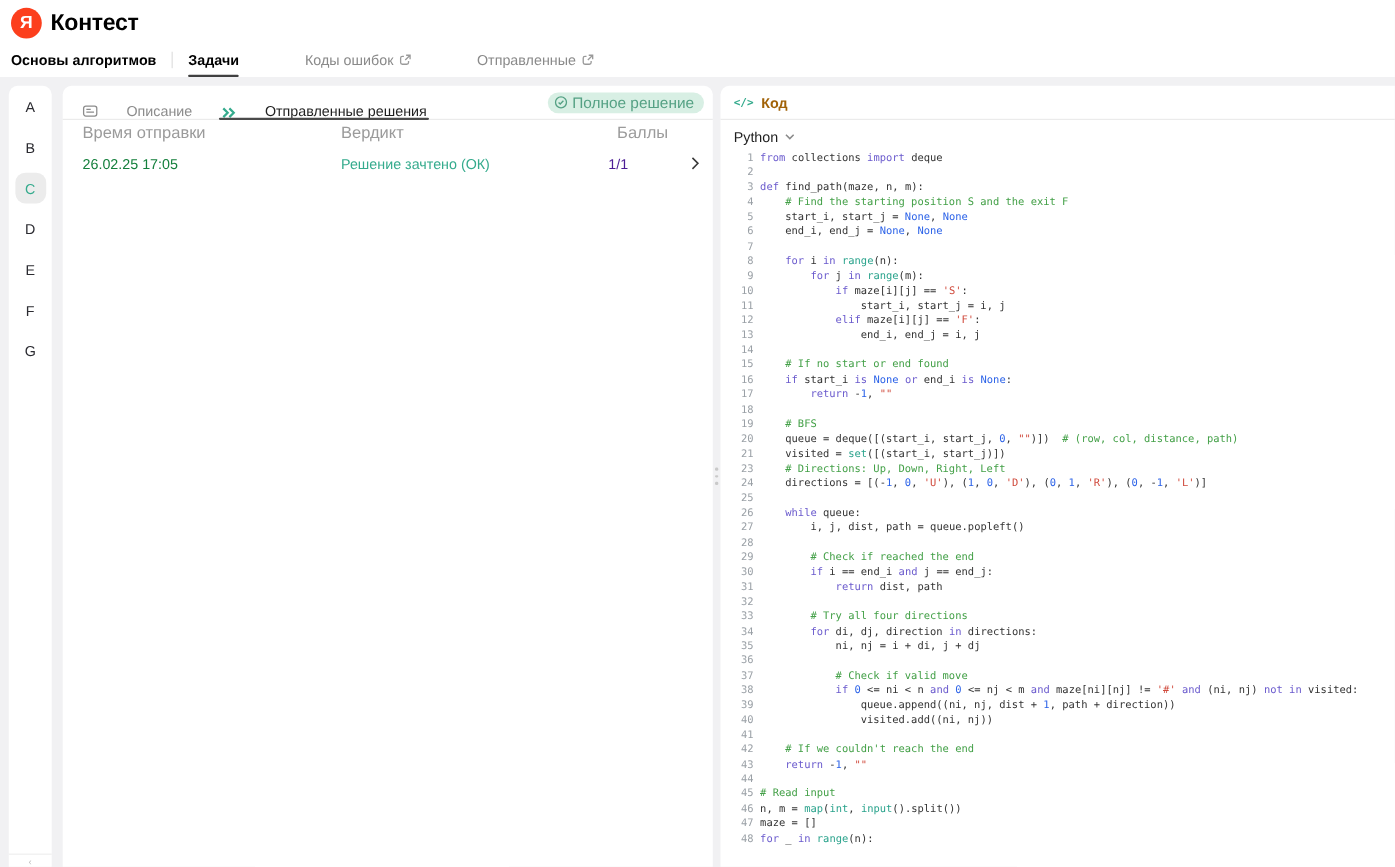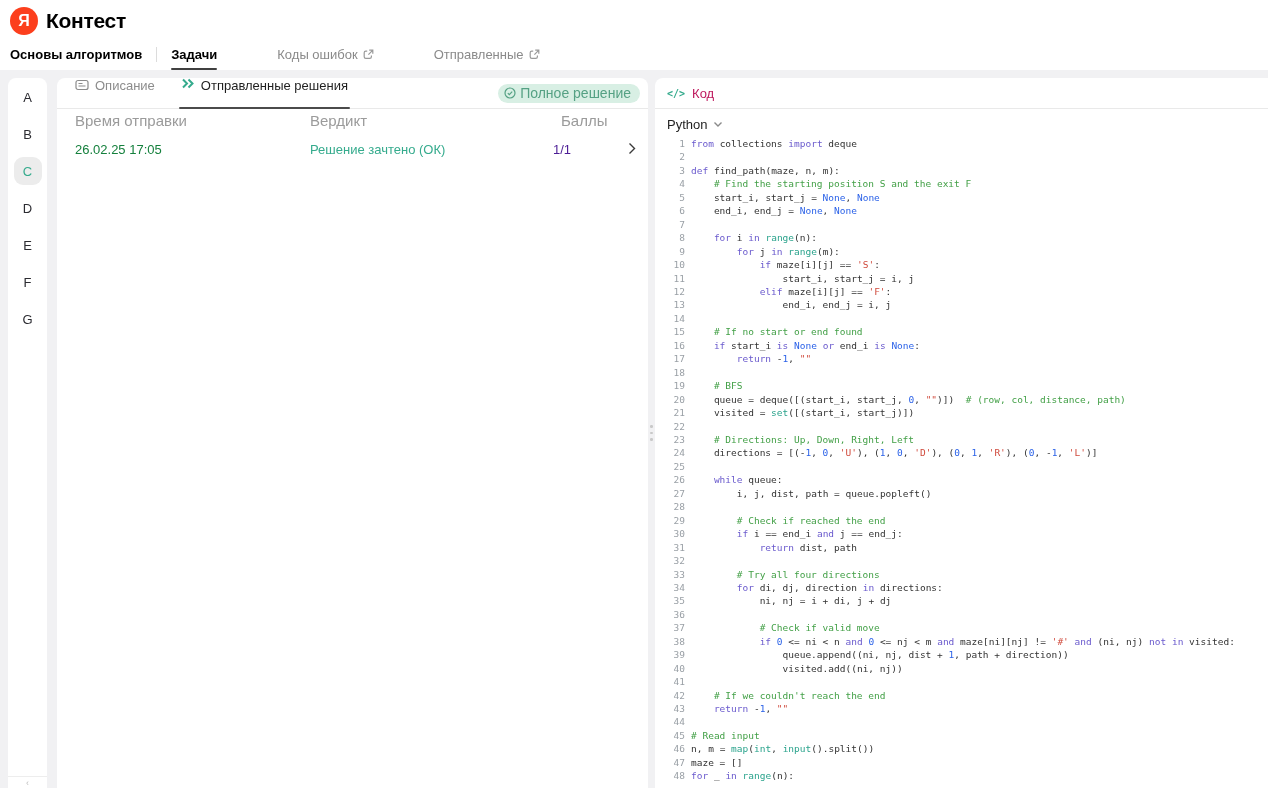--- a/index.html
+++ b/index.html
@@ -24,21 +24,21 @@
   .problems{left:8px;width:39px;border-radius:8px 8px 0 0;}
   .prob{width:28px;height:28px;margin:0 auto 9px;display:flex;align-items:center;justify-content:center;
     font-size:13px;color:#2b2b31;border-radius:9px;cursor:pointer;}
   .prob:first-child{margin-top:5px;}
   .prob.selected{background:#ececec;color:var(--accent,#35ab8d);}
   .side-foot{position:absolute;bottom:0;left:0;right:0;height:11px;border-top:1px solid #ededed;
     display:flex;align-items:center;justify-content:center;color:#bdbdbd;font-size:9px;cursor:pointer;}
   
   .subs{left:57px;width:591px;border-radius:8px 8px 0 0;}
   .tabbar{height:30px;border-bottom:1px solid #e9e9e9;display:flex;align-items:center;padding:0 8px 0 18px;}
-  .tab{position:relative;height:30px;display:flex;align-items:flex-start;font-size:13px;color:#8c8c8c;cursor:pointer;margin-right:26px;}
+  .tab{position:relative;height:30px;display:flex;align-items:flex-end;font-size:13px;color:#8c8c8c;cursor:pointer;margin-right:26px;gap:20px;}
   .tab .tab-ic{display:inline-flex;margin-right:6px;}
   .tab.active{color:#1f1f1f;}
   .tab.active::after{content:"";position:absolute;left:-2px;right:-2px;bottom:-1px;height:2.5px;background:#4b4b4b;border-radius:2px;}
   .tab-spacer{flex:1;}
   .badge{height:19px;padding:0 9px 0 6px;border-radius:10px;background:var(--badge-bg,#d8efe4);
     color:var(--badge-text,#55a184);font-size:14px;display:flex;align-items:center;gap:4px;}
   .table-head{position:absolute;top:34px;left:0;right:0;height:16px;font-size:15px;color:#9b9b9b;}
   .table-head span{position:absolute;top:0;}
   .sub-row{position:absolute;top:58px;left:0;right:0;height:30px;font-size:13px;cursor:pointer;}
   .sub-row span{position:absolute;top:6px;}
@@ -48,21 +48,21 @@
   .row-chev{position:absolute;right:12px;top:8px;display:inline-flex;}
   
   .resizer{position:absolute;left:648px;width:7px;top:8px;bottom:0;display:flex;flex-direction:column;
     align-items:center;justify-content:flex-start;cursor:col-resize;}
   .resizer .dots{margin-top:347px;display:flex;flex-direction:column;gap:4px;}
   .resizer .dots i{width:2.5px;height:2.5px;border-radius:50%;background:#c9c9c9;}
   
   .codep{left:655px;right:0;border-radius:8px 0 0 0;}
   .code-head{height:30px;border-bottom:1px solid #e9e9e9;display:flex;align-items:center;padding-left:12px;}
   .code-ic{font-family:"DejaVu Sans Mono",monospace;font-size:10px;font-weight:700;color:var(--accent,#35ab8d);margin-right:7px;}
-  .code-title{font-size:13px;color:#be185d;font-weight:400;}
+  .code-title{font-size:13px;color:#a16207;font-weight:700;}
   .lang-row{position:absolute;top:39px;left:12px;display:flex;align-items:center;font-size:13px;color:#1f1f1f;cursor:pointer;}
   .lang-row .chev-d{margin-left:6px;display:inline-flex;}
   .code-wrap{position:absolute;top:59px;left:0;right:0;bottom:0;overflow:hidden;
     font-family:"DejaVu Sans Mono",monospace;font-size:9.5px;line-height:13.45px;color:var(--syn-text,#333);}
   .cl{display:flex;white-space:pre;}
   .ln{flex:none;width:30px;text-align:right;color:var(--syn-linenum,#9aa0a6);user-select:none;}
   .lc{margin-left:6px;white-space:pre;}
   .ind{display:inline-block;width:4ch;box-shadow:inset 1px 0 0 #ececec;}
   .tk-kw{color:var(--syn-kw,#6a5acd);}
   .tk-bi{color:var(--syn-builtin,#2aa38c);}
@@ -210,21 +210,20 @@
         <div class="cl"><span class="ln">12</span><span class="lc"><span class="ind"></span><span class="ind"></span><span class="ind"></span><span class="tk-kw">elif</span><span class="tk-pl"> </span><span class="tk-pl">maze</span><span class="tk-pl">[</span><span class="tk-pl">i</span><span class="tk-pl">][</span><span class="tk-pl">j</span><span class="tk-pl">] == </span><span class="tk-str">'F'</span><span class="tk-pl">:</span></span></div>
         <div class="cl"><span class="ln">13</span><span class="lc"><span class="ind"></span><span class="ind"></span><span class="ind"></span><span class="ind"></span><span class="tk-pl">end_i</span><span class="tk-pl">, </span><span class="tk-pl">end_j</span><span class="tk-pl"> = </span><span class="tk-pl">i</span><span class="tk-pl">, </span><span class="tk-pl">j</span></span></div>
         <div class="cl"><span class="ln">14</span><span class="lc">&nbsp;</span></div>
         <div class="cl"><span class="ln">15</span><span class="lc"><span class="ind"></span><span class="tk-com"># If no start or end found</span></span></div>
         <div class="cl"><span class="ln">16</span><span class="lc"><span class="ind"></span><span class="tk-kw">if</span><span class="tk-pl"> </span><span class="tk-pl">start_i</span><span class="tk-pl"> </span><span class="tk-kw">is</span><span class="tk-pl"> </span><span class="tk-num">None</span><span class="tk-pl"> </span><span class="tk-kw">or</span><span class="tk-pl"> </span><span class="tk-pl">end_i</span><span class="tk-pl"> </span><span class="tk-kw">is</span><span class="tk-pl"> </span><span class="tk-num">None</span><span class="tk-pl">:</span></span></div>
         <div class="cl"><span class="ln">17</span><span class="lc"><span class="ind"></span><span class="ind"></span><span class="tk-kw">return</span><span class="tk-pl"> -</span><span class="tk-num">1</span><span class="tk-pl">, </span><span class="tk-str">""</span></span></div>
         <div class="cl"><span class="ln">18</span><span class="lc">&nbsp;</span></div>
         <div class="cl"><span class="ln">19</span><span class="lc"><span class="ind"></span><span class="tk-com"># BFS</span></span></div>
         <div class="cl"><span class="ln">20</span><span class="lc"><span class="ind"></span><span class="tk-pl">queue</span><span class="tk-pl"> = </span><span class="tk-pl">deque</span><span class="tk-pl">([(</span><span class="tk-pl">start_i</span><span class="tk-pl">, </span><span class="tk-pl">start_j</span><span class="tk-pl">, </span><span class="tk-num">0</span><span class="tk-pl">, </span><span class="tk-str">""</span><span class="tk-pl">)])  </span><span class="tk-com"># (row, col, distance, path)</span></span></div>
         <div class="cl"><span class="ln">21</span><span class="lc"><span class="ind"></span><span class="tk-pl">visited</span><span class="tk-pl"> = </span><span class="tk-bi">set</span><span class="tk-pl">([(</span><span class="tk-pl">start_i</span><span class="tk-pl">, </span><span class="tk-pl">start_j</span><span class="tk-pl">)])</span></span></div>
-        <div class="cl"><span class="ln">22</span><span class="lc">&nbsp;</span></div>
         <div class="cl"><span class="ln">23</span><span class="lc"><span class="ind"></span><span class="tk-com"># Directions: Up, Down, Right, Left</span></span></div>
         <div class="cl"><span class="ln">24</span><span class="lc"><span class="ind"></span><span class="tk-pl">directions</span><span class="tk-pl"> = [(-</span><span class="tk-num">1</span><span class="tk-pl">, </span><span class="tk-num">0</span><span class="tk-pl">, </span><span class="tk-str">'U'</span><span class="tk-pl">), (</span><span class="tk-num">1</span><span class="tk-pl">, </span><span class="tk-num">0</span><span class="tk-pl">, </span><span class="tk-str">'D'</span><span class="tk-pl">), (</span><span class="tk-num">0</span><span class="tk-pl">, </span><span class="tk-num">1</span><span class="tk-pl">, </span><span class="tk-str">'R'</span><span class="tk-pl">), (</span><span class="tk-num">0</span><span class="tk-pl">, -</span><span class="tk-num">1</span><span class="tk-pl">, </span><span class="tk-str">'L'</span><span class="tk-pl">)]</span></span></div>
         <div class="cl"><span class="ln">25</span><span class="lc">&nbsp;</span></div>
         <div class="cl"><span class="ln">26</span><span class="lc"><span class="ind"></span><span class="tk-kw">while</span><span class="tk-pl"> </span><span class="tk-pl">queue</span><span class="tk-pl">:</span></span></div>
         <div class="cl"><span class="ln">27</span><span class="lc"><span class="ind"></span><span class="ind"></span><span class="tk-pl">i</span><span class="tk-pl">, </span><span class="tk-pl">j</span><span class="tk-pl">, </span><span class="tk-pl">dist</span><span class="tk-pl">, </span><span class="tk-pl">path</span><span class="tk-pl"> = </span><span class="tk-pl">queue</span><span class="tk-pl">.</span><span class="tk-pl">popleft</span><span class="tk-pl">()</span></span></div>
         <div class="cl"><span class="ln">28</span><span class="lc">&nbsp;</span></div>
         <div class="cl"><span class="ln">29</span><span class="lc"><span class="ind"></span><span class="ind"></span><span class="tk-com"># Check if reached the end</span></span></div>
         <div class="cl"><span class="ln">30</span><span class="lc"><span class="ind"></span><span class="ind"></span><span class="tk-kw">if</span><span class="tk-pl"> </span><span class="tk-pl">i</span><span class="tk-pl"> == </span><span class="tk-pl">end_i</span><span class="tk-pl"> </span><span class="tk-kw">and</span><span class="tk-pl"> </span><span class="tk-pl">j</span><span class="tk-pl"> == </span><span class="tk-pl">end_j</span><span class="tk-pl">:</span></span></div>
         <div class="cl"><span class="ln">31</span><span class="lc"><span class="ind"></span><span class="ind"></span><span class="ind"></span><span class="tk-kw">return</span><span class="tk-pl"> </span><span class="tk-pl">dist</span><span class="tk-pl">, </span><span class="tk-pl">path</span></span></div>
         <div class="cl"><span class="ln">32</span><span class="lc">&nbsp;</span></div>

